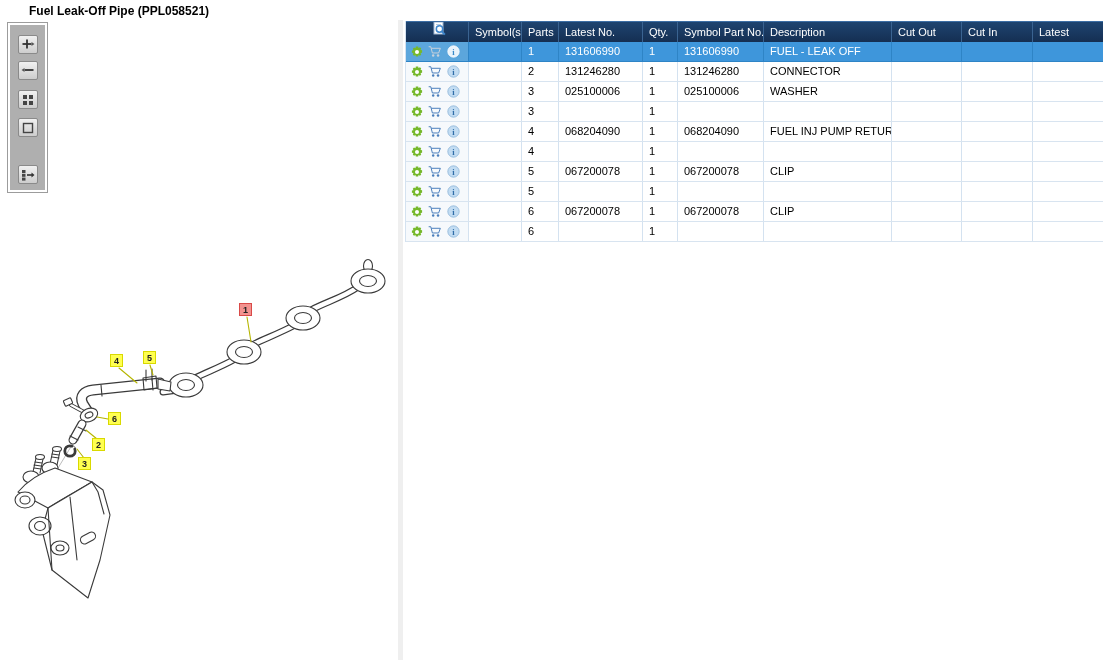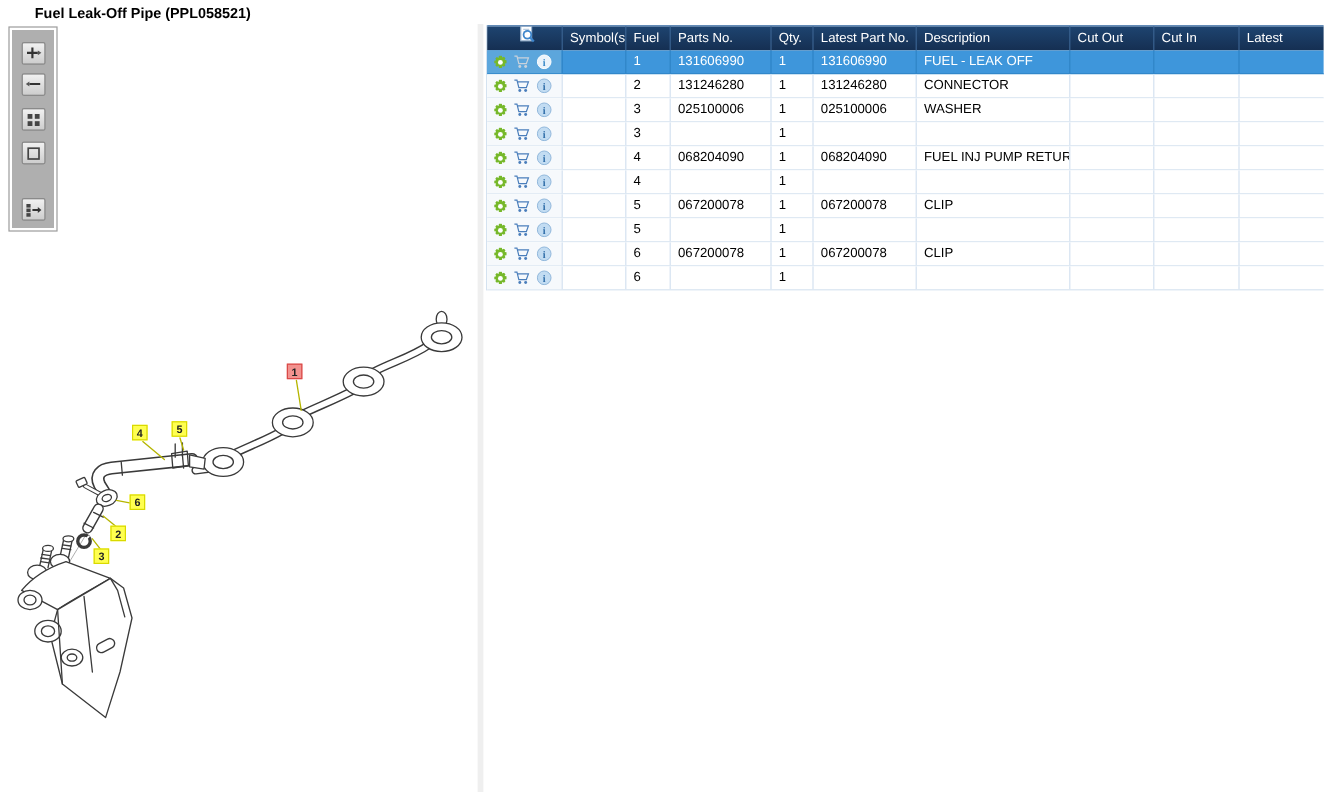--- a/index.html
+++ b/index.html
@@ -216,24 +216,24 @@
           <svg width="16" height="16" viewBox="0 0 16 16">
               <rect x="3" y="1" width="9" height="12" fill="#fff" stroke="#9FB8D4"></rect>
               <line x1="5" y1="3.5" x2="10" y2="3.5" stroke="#B9CCE0"></line>
               <line x1="5" y1="5.5" x2="8" y2="5.5" stroke="#B9CCE0"></line>
               <circle cx="8.5" cy="8" r="3.2" fill="none" stroke="#3E86CC" stroke-width="1.5"></circle>
               <line x1="10.8" y1="10.3" x2="13.8" y2="13.6" stroke="#3E86CC" stroke-width="2"></line>
             </svg>
         </span>
       </div>
       <div class="cell c1">Symbol(s)</div>
-      <div class="cell c2">Fuel</div>
-      <div class="cell c3">Parts No.</div>
+      <div class="cell c2">Parts</div>
+      <div class="cell c3">Latest No.</div>
       <div class="cell c4">Qty.</div>
-      <div class="cell c5">Latest Part No.</div>
+      <div class="cell c5">Symbol Part No.</div>
       <div class="cell c6">Description</div>
       <div class="cell c7">Cut Out</div>
       <div class="cell c8">Cut In</div>
       <div class="cell c9">Latest</div>
     </div>
     <div>
   <div class="trow selected">
     <div class="cell c0">
       <span class="icn">
         <svg width="12" height="12" viewBox="0 0 16 16">

